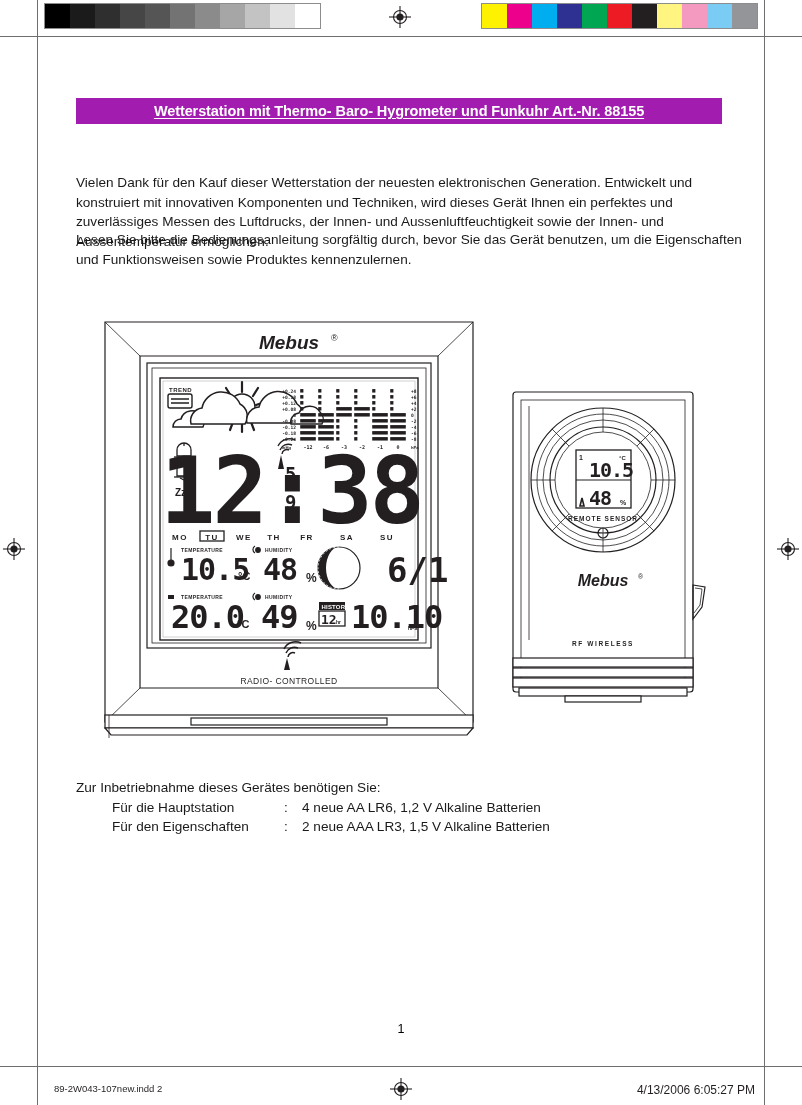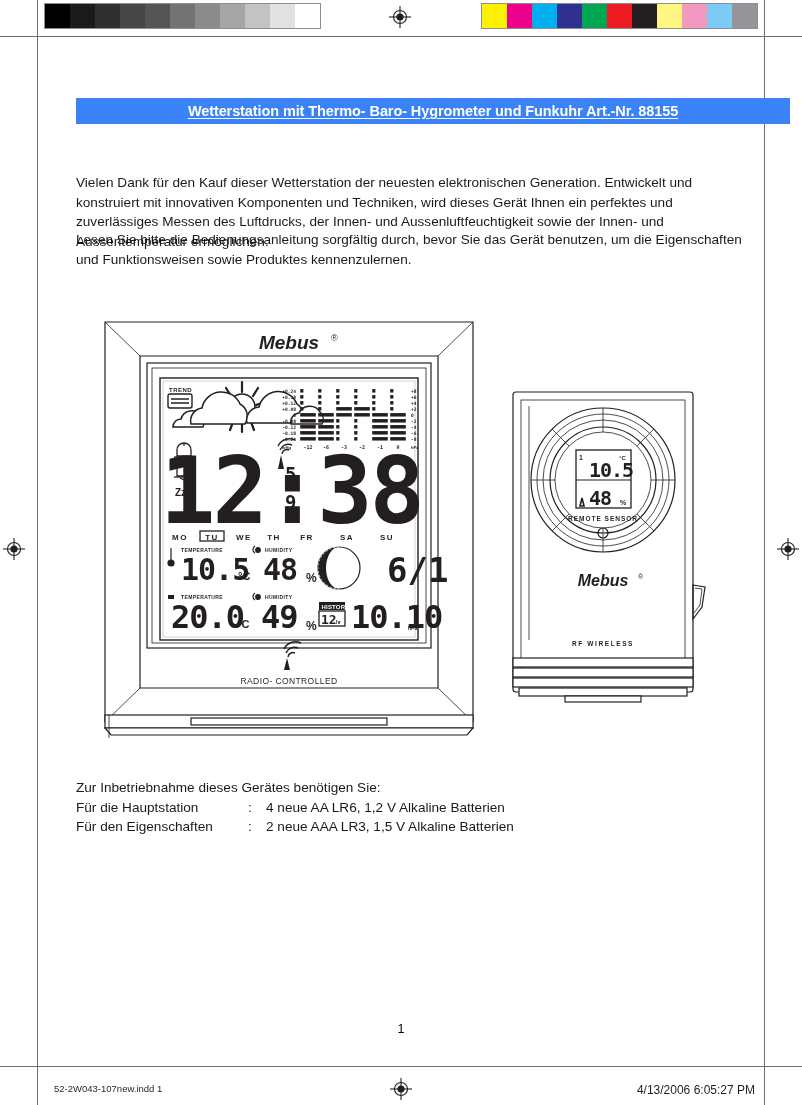--- a/index.html
+++ b/index.html
@@ -39,41 +39,41 @@
   .regmark svg { display: block; }
 
   
   .frame-left  { position: absolute; left: 37px;  top: 0;    width: 1px; height: 1105px; background: #6d6e70; }
   .frame-right { position: absolute; left: 764px; top: 0;    width: 1px; height: 1105px; background: #6d6e70; }
   .rule-top    { position: absolute; left: 0;     top: 36px; width: 802px; height: 1px;  background: #6d6e70; }
   .rule-bottom { position: absolute; left: 0;     top: 1066px; width: 802px; height: 1px; background: #6d6e70; }
 
   .title-banner {
     position: absolute; left: 76px; top: 98px;
-    width: 714px; height: 26px;
-    background: #3b82f6;
+    width: 646px; height: 26px;
+    background: #a21caf;
     color: #ffffff;
     font-size: 14.5px;
     font-weight: bold;
     text-align: center;
     line-height: 26px;
     letter-spacing: -0.1px;
   }
   .title-banner u { text-decoration: underline; text-underline-offset: 2px; }
 
   .para {
     position: absolute;
     font-size: 13.6px;
     line-height: 19.6px;
     color: #1a1a1a;
   }
   .para-intro { left: 76px; top: 138px; width: 672px; margin-top: 35px; }
   .para-read  { left: 76px; top: 230px; width: 672px; }
   .para-batt  { left: 76px; top: 778px; width: 600px; line-height: 19.5px; }
-  .batt-row { display: flex; }
+  .batt-row { display: flex; margin-left: 36px; }
   .batt-label { width: 172px; display: inline-block; }
   .batt-colon { width: 18px; display: inline-block; }
   .batt-value { display: inline-block; }
 
   
   .illus {
     position: absolute; left: 95px; top: 310px;
     width: 620px; height: 430px;
   }
 
@@ -469,21 +469,21 @@
     <span class="batt-value">4 neue AA LR6, 1,2 V Alkaline Batterien</span>
   </div>
   <div class="batt-row">
     <span class="batt-label">Für den Eigenschaften</span>
     <span class="batt-colon">:</span>
     <span class="batt-value">2 neue AAA LR3, 1,5 V Alkaline Batterien</span>
   </div>
 </div>
 
 <div class="page-num">1</div>
-<div class="footer-left">52-2W043-107new.indd   1</div>
+<div class="footer-left">89-2W043-107new.indd   2</div>
 <div class="footer-right">4/13/2006   6:05:27 PM</div>
 <div class="footer-reg regmark">
   <svg width="22" height="22" viewBox="0 0 22 22">
     <circle cx="11" cy="11" r="6.5" fill="none" stroke="#231f20" stroke-width="1.1"></circle>
     <circle cx="11" cy="11" r="3.6" fill="#231f20"></circle>
     <line x1="11" y1="0" x2="11" y2="22" stroke="#231f20" stroke-width="1.1"></line>
     <line x1="0" y1="11" x2="22" y2="11" stroke="#231f20" stroke-width="1.1"></line>
   </svg>
 </div>
 

